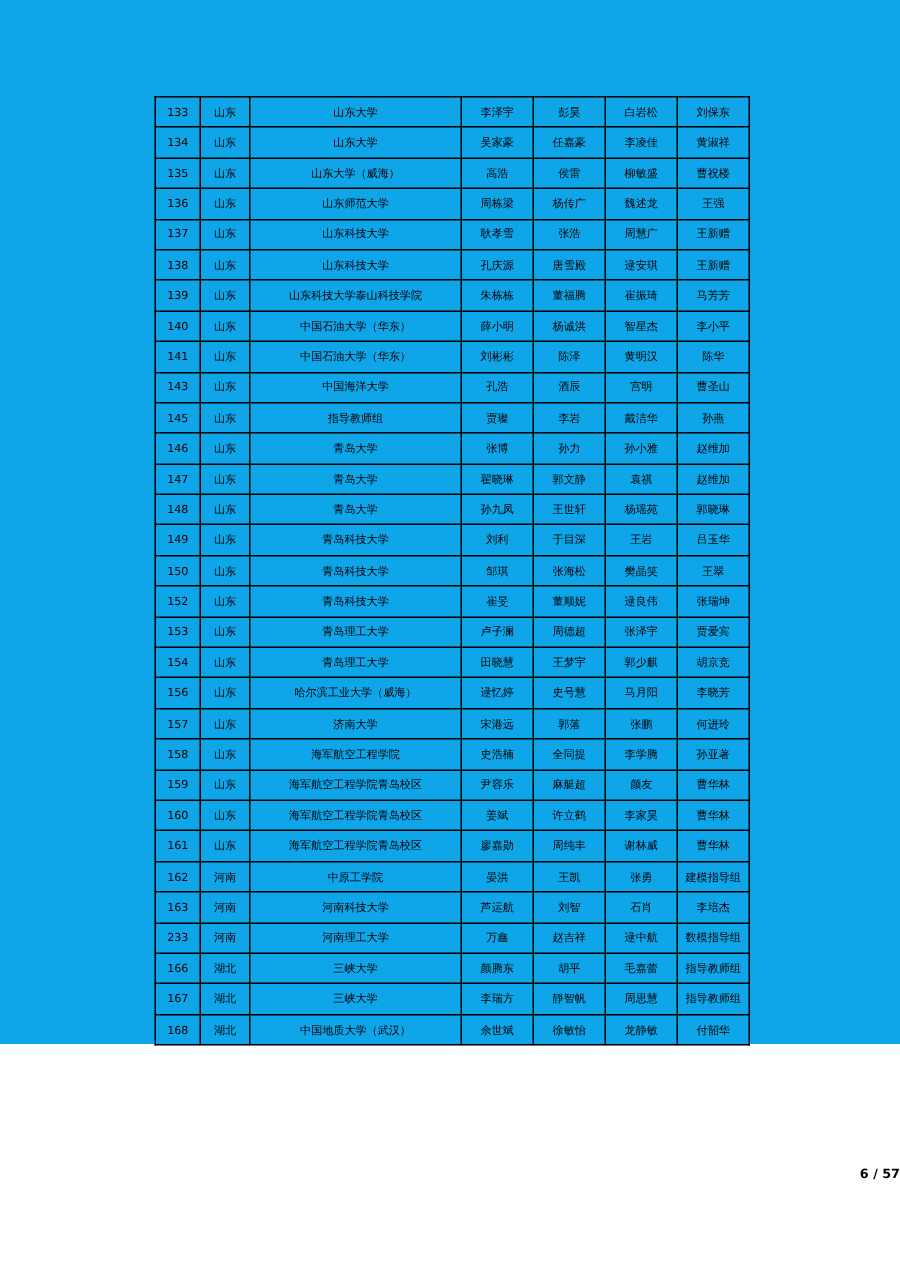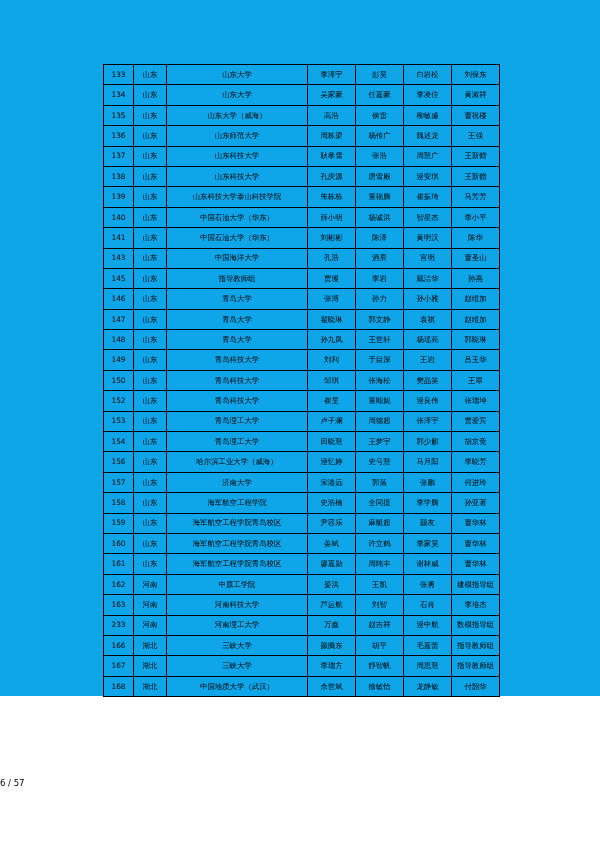--- a/index.html
+++ b/index.html
@@ -51,23 +51,23 @@
   col.c-school { width: 141px; }
   col.c-n1 { width: 48px; }
   col.c-n2 { width: 48px; }
   col.c-n3 { width: 48px; }
   col.c-n4 { width: 48px; }
   .footer {
     position: absolute;
     left: 0;
     top: 778px;
     width: 600px;
-    text-align: left;
+    text-align: right;
     font-size: 8.5px;
-    font-weight: normal;
+    font-weight: bold;
     font-family: "DejaVu Sans", sans-serif;
     color: #000;
   }
 </style>
 </head>
 <body>
 
 <div class="page">
   <div class="table-wrap">
     <table class="roster">

